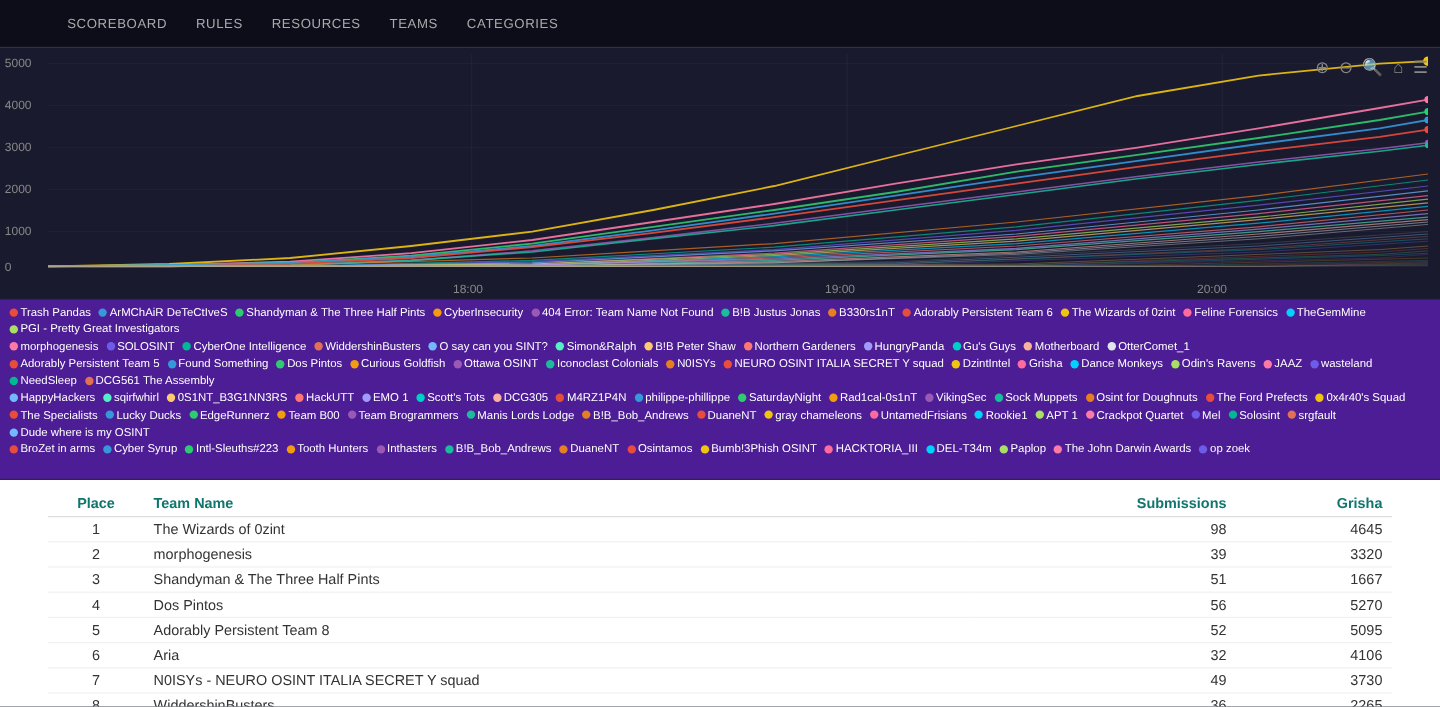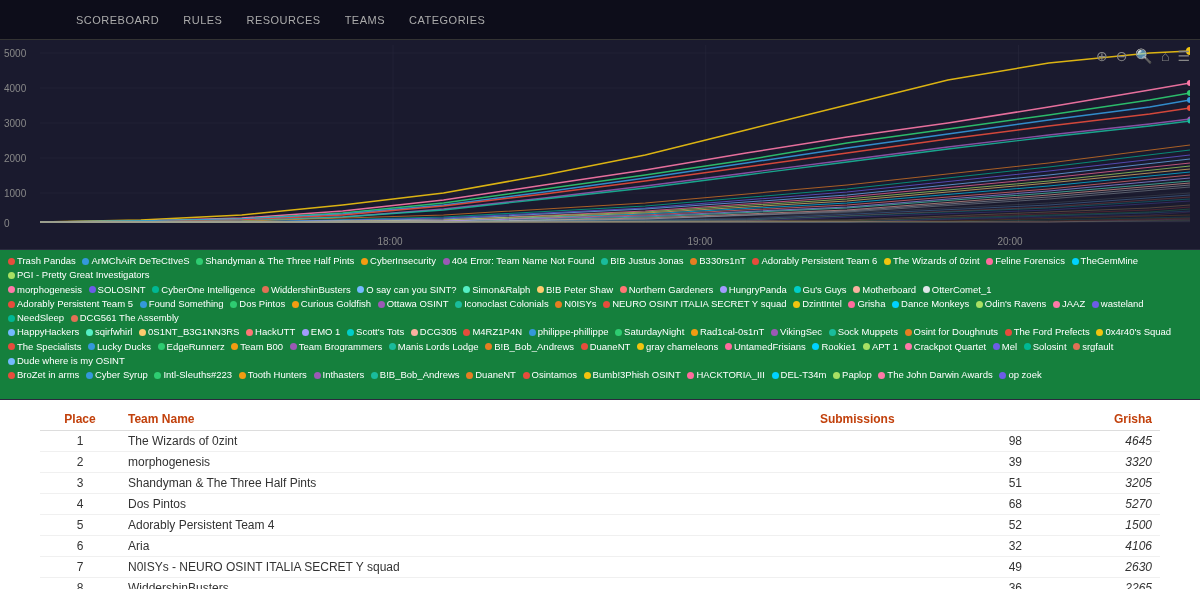--- a/index.html
+++ b/index.html
@@ -17,21 +17,20 @@
     #logo {
       font-size: 16px;
       font-weight: bold;
       color: #fff;
       margin-right: 40px;
     }
     #nav {
       display: flex;
       gap: 24px;
       flex: 1;
-      margin-left: 20px;
     }
     .nav-item {
       color: #aaa;
       text-transform: uppercase;
       font-size: 11px;
       cursor: pointer;
       letter-spacing: 0.5px;
     }
     #login-btn {
       color: #aaa;
@@ -85,21 +84,21 @@
       color: #888;
       font-size: 14px;
     }
     .chart-icon {
       cursor: pointer;
       color: #888;
     }
 
     
     #teams-text {
-      background: #15803d;
+      background: #4c1d95;
       height: 150px;
       overflow: hidden;
       padding: 4px 8px;
       font-size: 9.5px;
       line-height: 1.5;
       border-bottom: 1px solid #2a2a3e;
     }
     .team-tag {
       display: inline-block;
       margin-right: 4px;
@@ -127,34 +126,34 @@
       border-collapse: collapse;
     }
     thead tr {
       border-bottom: 1px solid #ddd;
     }
     th {
       text-align: left;
       padding: 4px 8px;
       font-size: 12px;
       font-weight: bold;
-      color: #c2410c;
+      color: #0f766e;
     }
     th:first-child { width: 80px; text-align: center; }
-    th:nth-child(3) { }
+    th:nth-child(3) { text-align: right; }
     th:nth-child(4) { text-align: right; }
     td {
       padding: 3px 8px;
       font-size: 12px;
       color: #333;
       border-bottom: 1px solid #f0f0f0;
     }
     td:first-child { text-align: center; }
     td:nth-child(3) { text-align: right; }
-    td:nth-child(4) { text-align: right; font-style: italic; }
+    td:nth-child(4) { text-align: right; }
   </style>
 </head>
 <body>
 
 <div id="header">
   <div id="logo"></div>
   <nav id="nav">
     <span class="nav-item">SCOREBOARD</span>
     <span class="nav-item">RULES</span>
     <span class="nav-item">RESOURCES</span>
@@ -376,45 +375,45 @@
         <tr>
     <td>2</td>
     <td>morphogenesis</td>
     <td>39</td>
     <td>3320</td>
   </tr>
         <tr>
     <td>3</td>
     <td>Shandyman &amp; The Three Half Pints</td>
     <td>51</td>
-    <td>3205</td>
+    <td>1667</td>
   </tr>
         <tr>
     <td>4</td>
     <td>Dos Pintos</td>
-    <td>68</td>
+    <td>56</td>
     <td>5270</td>
   </tr>
         <tr>
     <td>5</td>
-    <td>Adorably Persistent Team 4</td>
+    <td>Adorably Persistent Team 8</td>
     <td>52</td>
-    <td>1500</td>
+    <td>5095</td>
   </tr>
         <tr>
     <td>6</td>
     <td>Aria</td>
     <td>32</td>
     <td>4106</td>
   </tr>
         <tr>
     <td>7</td>
     <td>N0ISYs - NEURO OSINT ITALIA SECRET Y squad</td>
     <td>49</td>
-    <td>2630</td>
+    <td>3730</td>
   </tr>
         <tr>
     <td>8</td>
     <td>WiddershinBusters</td>
     <td>36</td>
     <td>2265</td>
   </tr>
       </tbody>
   </table>
 </div>

